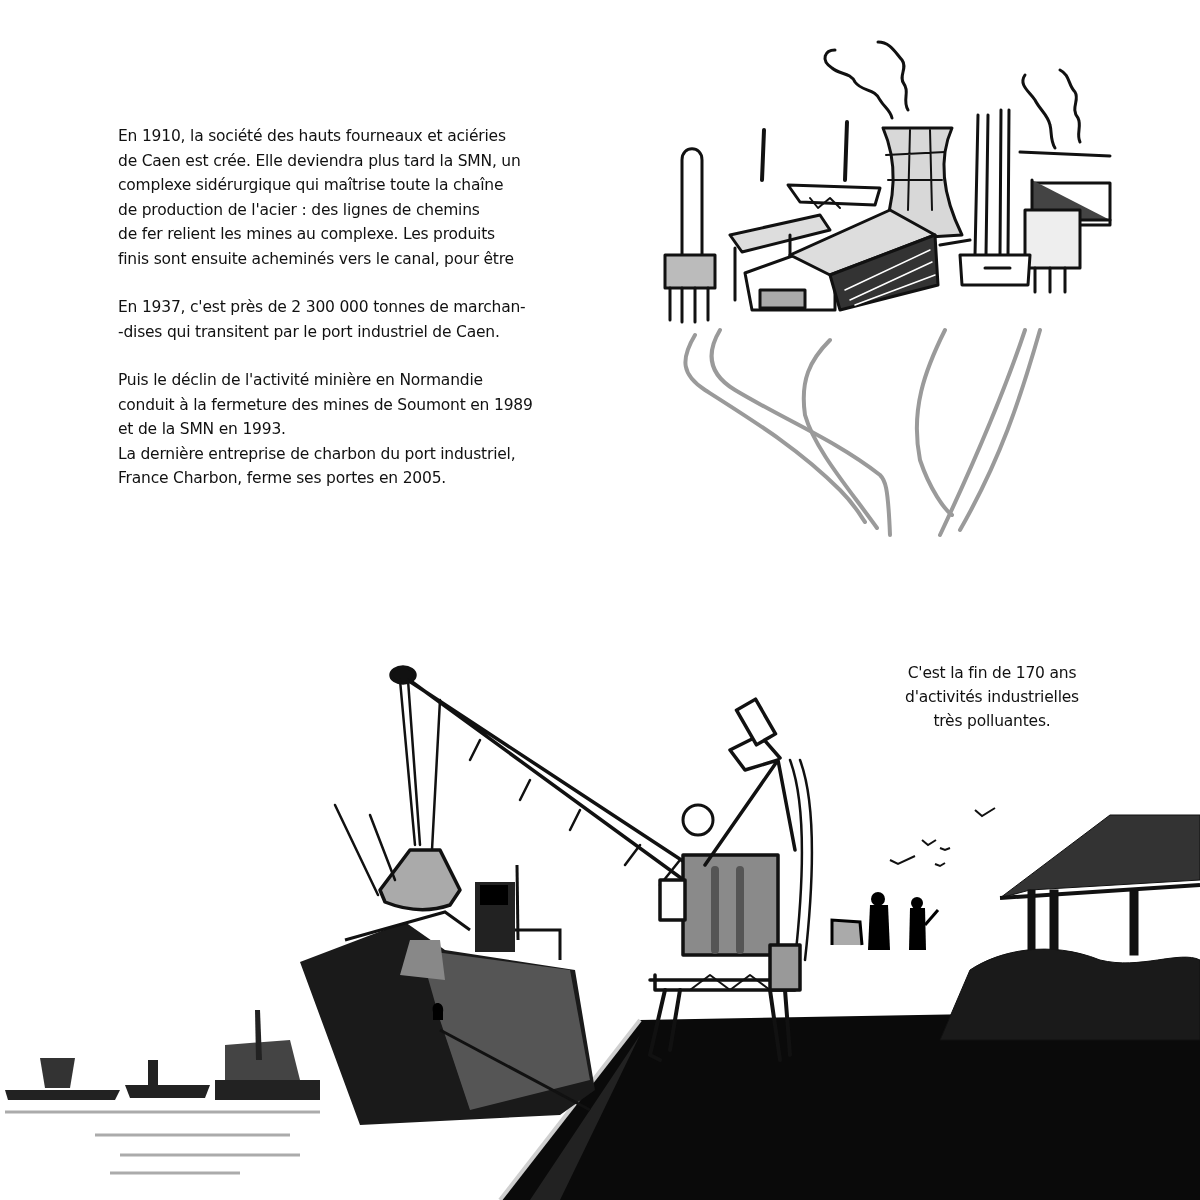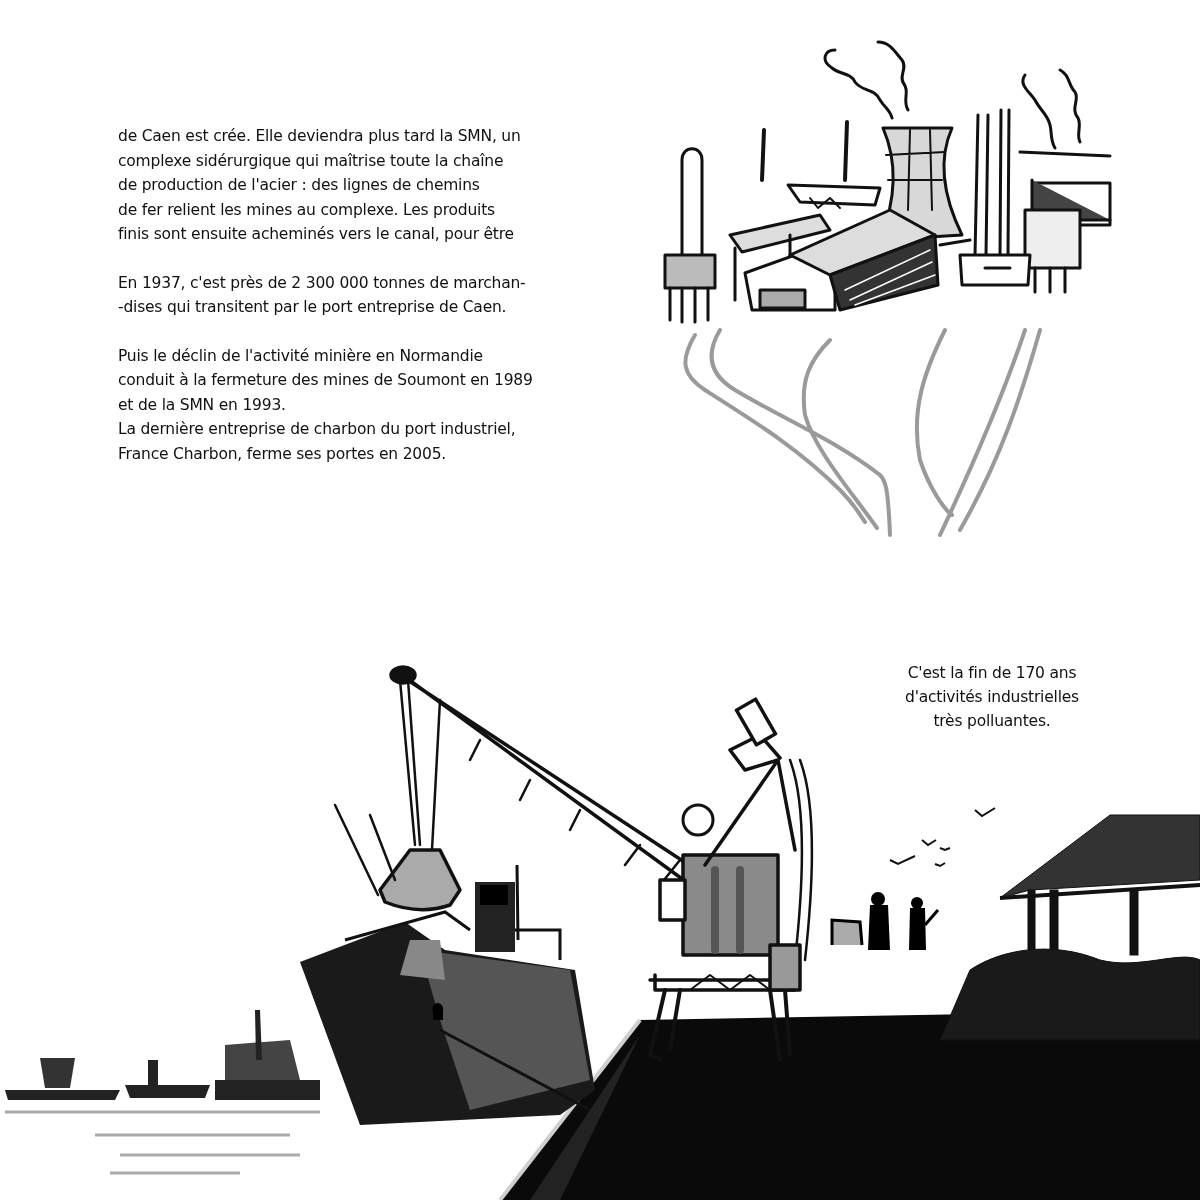--- a/index.html
+++ b/index.html
@@ -11,29 +11,30 @@
     #caption { left: 905px; top: 661px; text-align: center; font-size: 15.5px; line-height: 24px; }
     svg { position: absolute; }
     #factory { left: 640px; top: 30px; }
     #harbor { left: 0; top: 640px; }
   </style>
 </head>
 <body>
 
 <div id="intro" class="text-block">
   <div class="para">
+    <p>En 1910, la société des hauts fourneaux et aciéries</p>
     <p>de Caen est crée. Elle deviendra plus tard la SMN, un</p>
     <p>complexe sidérurgique qui maîtrise toute la chaîne</p>
     <p>de production de l'acier : des lignes de chemins</p>
     <p>de fer relient les mines au complexe. Les produits</p>
     <p>finis sont ensuite acheminés vers le canal, pour être</p>
   </div>
   <div class="para">
     <p>En 1937, c'est près de 2 300 000 tonnes de marchan-</p>
-    <p>-dises qui transitent par le port entreprise de Caen.</p>
+    <p>-dises qui transitent par le port industriel de Caen.</p>
   </div>
   <div class="para">
     <p>Puis le déclin de l'activité minière en Normandie</p>
     <p>conduit à la fermeture des mines de Soumont en 1989</p>
     <p>et de la SMN en 1993.</p>
     <p>La dernière entreprise de charbon du port industriel,</p>
     <p> France  Charbon, ferme ses portes en 2005.</p>
   </div>
 </div>
 

